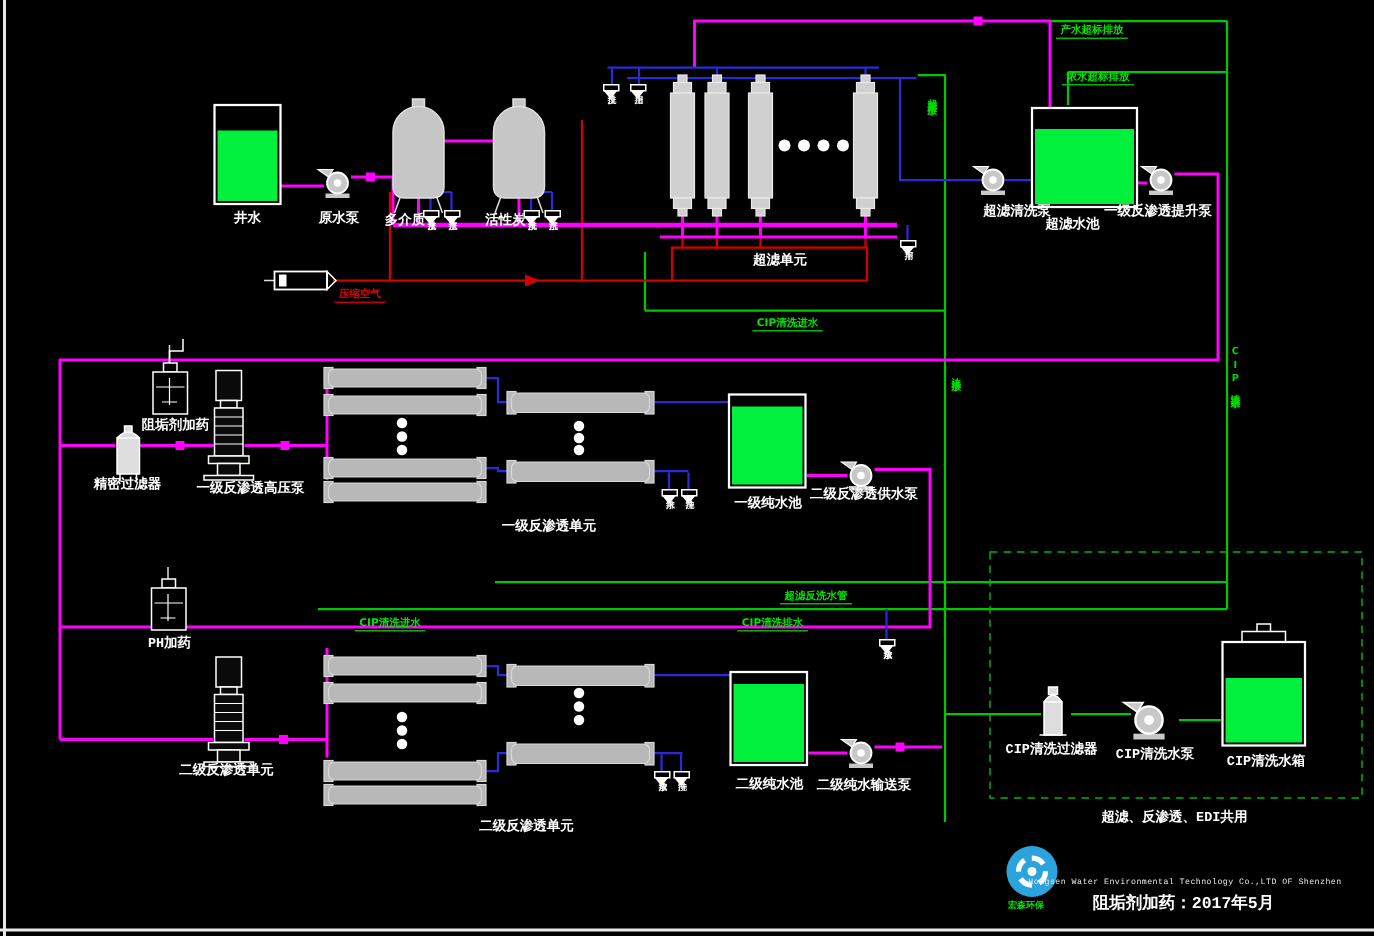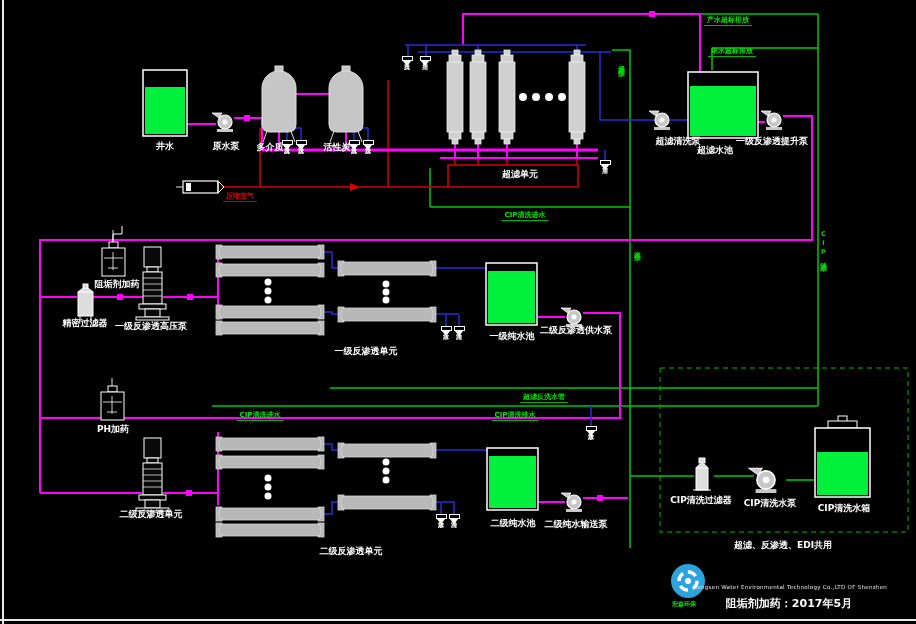--- a/index.html
+++ b/index.html
@@ -1,20 +1,20 @@
 <!DOCTYPE html>
 <html><head>
 <meta charset="utf-8">
 <style>
   html,body{margin:0;padding:0;background:#111;}
   .canvas{position:relative;width:916px;height:624px;background:#000;overflow:hidden;
           font-family:"DejaVu Sans",sans-serif;}
   svg{position:absolute;left:0;top:0;}
   .lbl{position:absolute;color:#fff;font-size:9px;font-weight:bold;white-space:nowrap;
-       transform:translateX(-50%);line-height:1;}
+       transform:translateX(-50%);line-height:1;font-family:Liberation Mono, monospace;}
   .lbl.big{font-size:13px;letter-spacing:1px;}
   .lbl.en{font-size:5.5px;font-weight:normal;color:#e8e8e8;letter-spacing:0.3px;}
   .lbl.date{font-size:11px;}
   .plbl{position:absolute;color:#00e600;font-size:7px;font-weight:bold;white-space:nowrap;
         transform:translateX(-50%);border-bottom:1px solid #00b400;padding:16px 3px 1px;line-height:1;}
   .rlbl{position:absolute;color:#e00000;font-size:7px;font-weight:bold;white-space:nowrap;
         transform:translateX(-50%);border-bottom:1px solid #c00000;padding:0 3px 1px;line-height:1;}
   .vlbl{position:absolute;color:#00d800;font-size:6.5px;font-weight:bold;
         writing-mode:vertical-rl;text-orientation:upright;letter-spacing:1px;line-height:1;}
   .glbl{position:absolute;color:#00e600;font-size:6px;font-weight:bold;white-space:nowrap;line-height:1;}
@@ -337,21 +337,21 @@
 <div class="lbl" style="left:337px;top:143px">活性炭</div>
 <div class="rlbl" style="left:240px;top:193px">压缩空气</div>
 
 <div class="lbl" style="left:520px;top:170px">超滤单元</div>
 <div class="lbl" style="left:678px;top:137px">超滤清洗泵</div>
 <div class="lbl" style="left:715px;top:146px">超滤水池</div>
 <div class="lbl" style="left:772px;top:137px">一级反渗透提升泵</div>
 
 <div class="lbl" style="left:117px;top:280px">阻垢剂加药</div>
 <div class="lbl" style="left:85px;top:319px">精密过滤器</div>
-<div class="lbl" style="left:151px;top:322px">一级反渗透高压泵</div>
+<div class="lbl" style="left:167px;top:322px">一级反渗透高压泵</div>
 <div class="lbl" style="left:366px;top:347px">一级反渗透单元</div>
 <div class="lbl" style="left:512px;top:332px">一级纯水池</div>
 <div class="lbl" style="left:576px;top:326px">二级反渗透供水泵</div>
 
 <div class="lbl" style="left:113px;top:425px">PH加药</div>
 <div class="lbl" style="left:151px;top:510px">二级反渗透单元</div>
 <div class="lbl" style="left:351px;top:547px">二级反渗透单元</div>
 <div class="lbl" style="left:513px;top:519px">二级纯水池</div>
 <div class="lbl" style="left:576px;top:520px">二级纯水输送泵</div>
 

